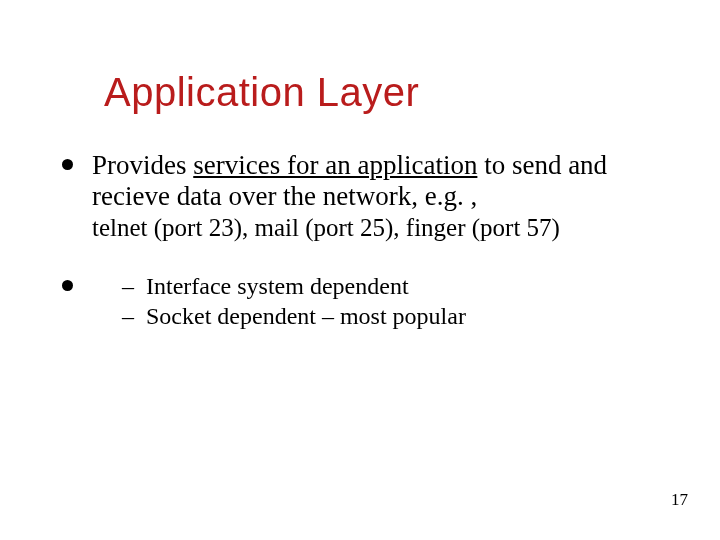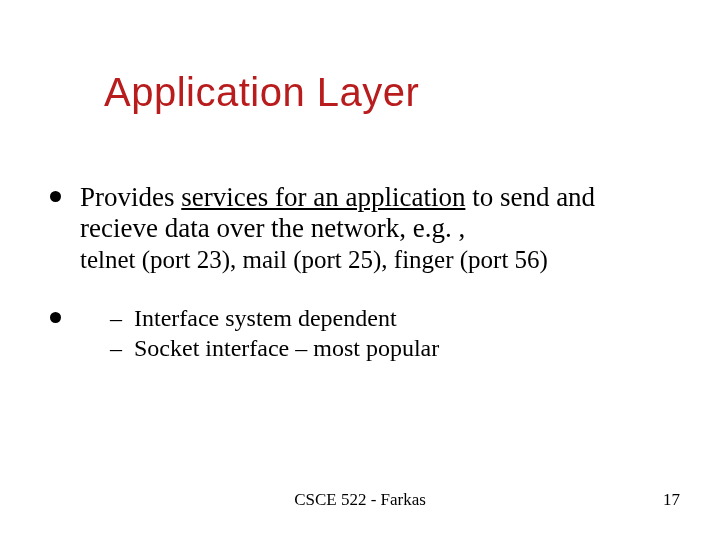--- a/index.html
+++ b/index.html
@@ -24,24 +24,23 @@
     top: 70px;
     font-family: Arial, Helvetica, sans-serif;
     font-size: 40px;
     font-weight: 400;
     color: #b91c1c;
     letter-spacing: 0.5px;
     margin-left: 8px;
   }
   .body {
     position: absolute;
-    left: 50px;
+    left: 62px;
     top: 150px;
     width: 590px;
-    margin-top: 32px;
   }
   .bullet1 {
     position: relative;
     padding-left: 30px;
     font-size: 27px;
     line-height: 1.15;
     margin-bottom: 28px;
   }
   .bullet1 .dot {
     position: absolute;
@@ -78,53 +77,52 @@
   .footer-center {
     position: absolute;
     bottom: 30px;
     width: 720px;
     text-align: center;
     font-size: 17px;
   }
   .footer-right {
     position: absolute;
     bottom: 30px;
-    right: 40px;
+    right: 32px;
     font-size: 17px;
   }
 </style>
 </head>
 <body>
 
 <div class="slide">
 
   <div class="title">Application Layer</div>
 
   <div class="body">
 
     <div class="bullet1">
       <span class="dot"></span>
       <span>Provides </span><span class="underline">services for an application</span><span> to send and recieve data over the network, e.g. ,</span>
-      <span class="sub">telnet  (port 23), mail  (port 25), finger (port 56)</span>
+      <span class="sub">telnet  (port 23), mail  (port 25), finger (port 57)</span>
     </div>
 
     <div class="bullet1">
       <span class="dot"></span>
       <span></span><span></span>
 
       <div class="bullet2-group">
         <div class="bullet2">
           <span class="dash">–</span>
           <span>Interface system dependent</span>
         </div>
         <div class="bullet2">
           <span class="dash">–</span>
-          <span>Socket interface – most popular</span>
+          <span>Socket dependent – most popular</span>
         </div>
       </div>
     </div>
 
   </div>
 
-  <div class="footer-center">CSCE 522 - Farkas</div>
   <div class="footer-right">17</div>
 
 </div>
 
 </body></html>

